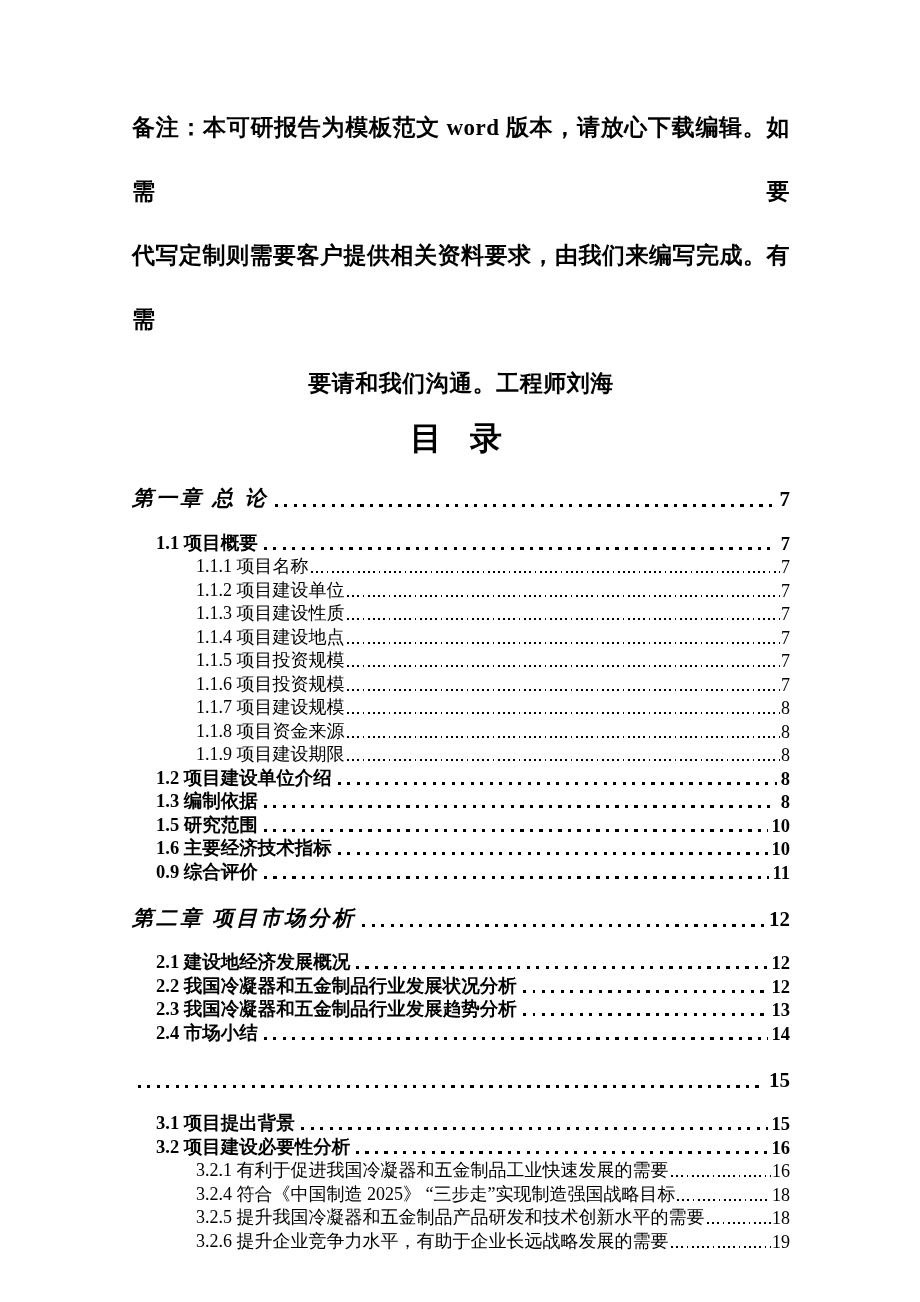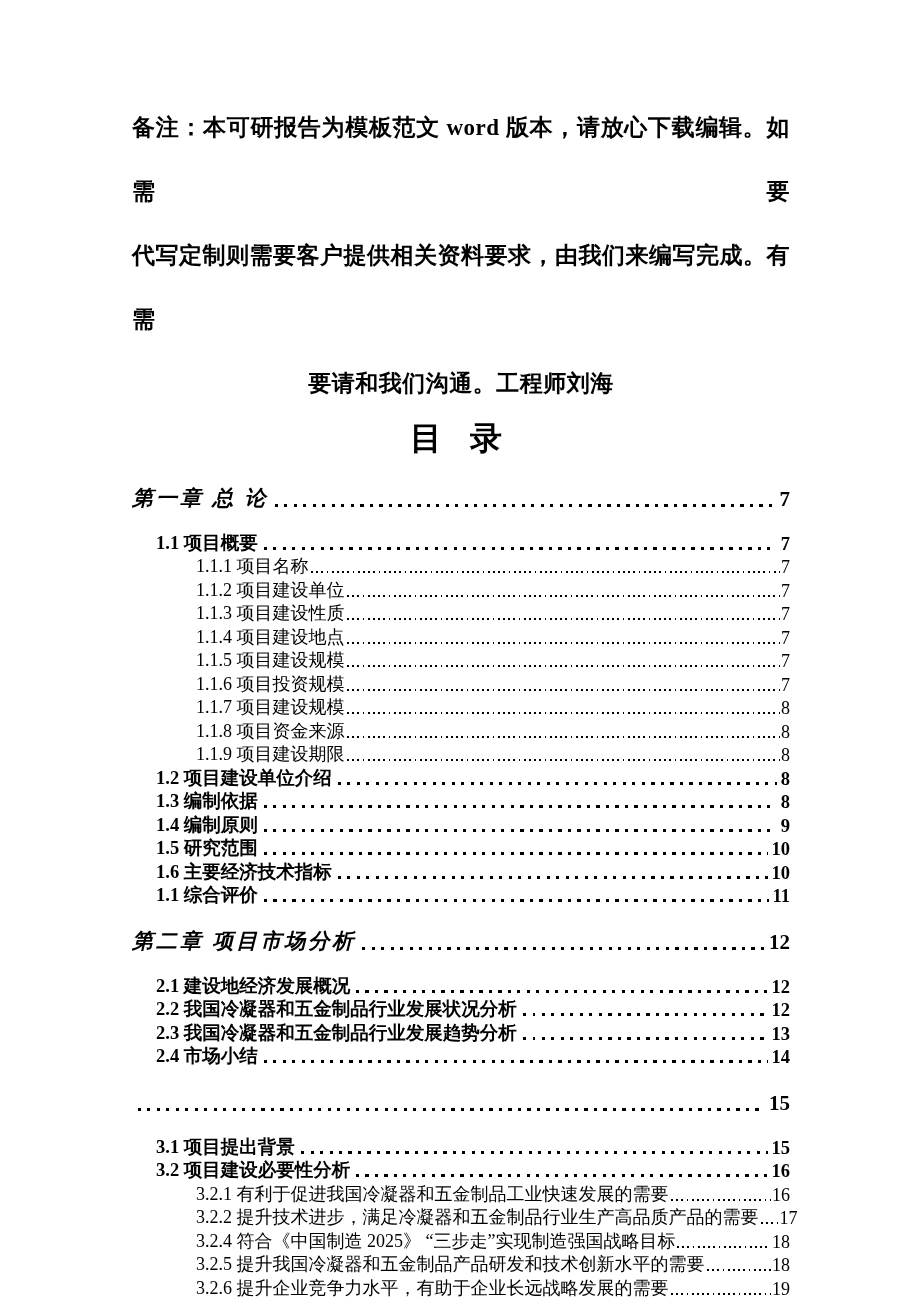--- a/index.html
+++ b/index.html
@@ -103,21 +103,21 @@
         <span class="toc-label">1.1.3 项目建设性质</span>
         <span class="leader"></span>
         <span class="toc-page">7</span>
       </div>
       <div class="toc-row row-l2">
         <span class="toc-label">1.1.4 项目建设地点</span>
         <span class="leader"></span>
         <span class="toc-page">7</span>
       </div>
       <div class="toc-row row-l2">
-        <span class="toc-label">1.1.5 项目建设规模</span>
+        <span class="toc-label">1.1.5 项目投资规模</span>
         <span class="leader"></span>
         <span class="toc-page">7</span>
       </div>
       <div class="toc-row row-l2">
         <span class="toc-label">1.1.6 项目投资规模</span>
         <span class="leader"></span>
         <span class="toc-page">7</span>
       </div>
       <div class="toc-row row-l2">
         <span class="toc-label">1.1.7 项目建设规模</span>
@@ -138,36 +138,31 @@
         <span class="toc-label">1.2 项目建设单位介绍</span>
         <span class="leader"></span>
         <span class="toc-page">8</span>
       </div>
       <div class="toc-row row-l1">
         <span class="toc-label">1.3 编制依据</span>
         <span class="leader"></span>
         <span class="toc-page">8</span>
       </div>
       <div class="toc-row row-l1">
-        <span class="toc-label">1.4 编制原则</span>
-        <span class="leader"></span>
-        <span class="toc-page">9</span>
-      </div>
-      <div class="toc-row row-l1">
         <span class="toc-label">1.5 研究范围</span>
         <span class="leader"></span>
         <span class="toc-page">10</span>
       </div>
       <div class="toc-row row-l1">
         <span class="toc-label">1.6 主要经济技术指标</span>
         <span class="leader"></span>
         <span class="toc-page">10</span>
       </div>
       <div class="toc-row row-l1">
-        <span class="toc-label">1.1 综合评价</span>
+        <span class="toc-label">0.9 综合评价</span>
         <span class="leader"></span>
         <span class="toc-page">11</span>
       </div>
       <div class="toc-row row-chapter">
         <span class="toc-label">第二章 项目市场分析</span>
         <span class="leader"></span>
         <span class="toc-page">12</span>
       </div>
       <div class="toc-row row-l1">
         <span class="toc-label">2.1 建设地经济发展概况</span>
@@ -202,25 +197,20 @@
         <span class="toc-label">3.2 项目建设必要性分析</span>
         <span class="leader"></span>
         <span class="toc-page">16</span>
       </div>
       <div class="toc-row row-l2">
         <span class="toc-label">3.2.1 有利于促进我国冷凝器和五金制品工业快速发展的需要</span>
         <span class="leader"></span>
         <span class="toc-page">16</span>
       </div>
       <div class="toc-row row-l2">
-        <span class="toc-label">3.2.2 提升技术进步，满足冷凝器和五金制品行业生产高品质产品的需要</span>
-        <span class="leader"></span>
-        <span class="toc-page">17</span>
-      </div>
-      <div class="toc-row row-l2">
         <span class="toc-label">3.2.4 符合《中国制造 2025》 “三步走”实现制造强国战略目标</span>
         <span class="leader"></span>
         <span class="toc-page">18</span>
       </div>
       <div class="toc-row row-l2">
         <span class="toc-label">3.2.5 提升我国冷凝器和五金制品产品研发和技术创新水平的需要</span>
         <span class="leader"></span>
         <span class="toc-page">18</span>
       </div>
       <div class="toc-row row-l2">

